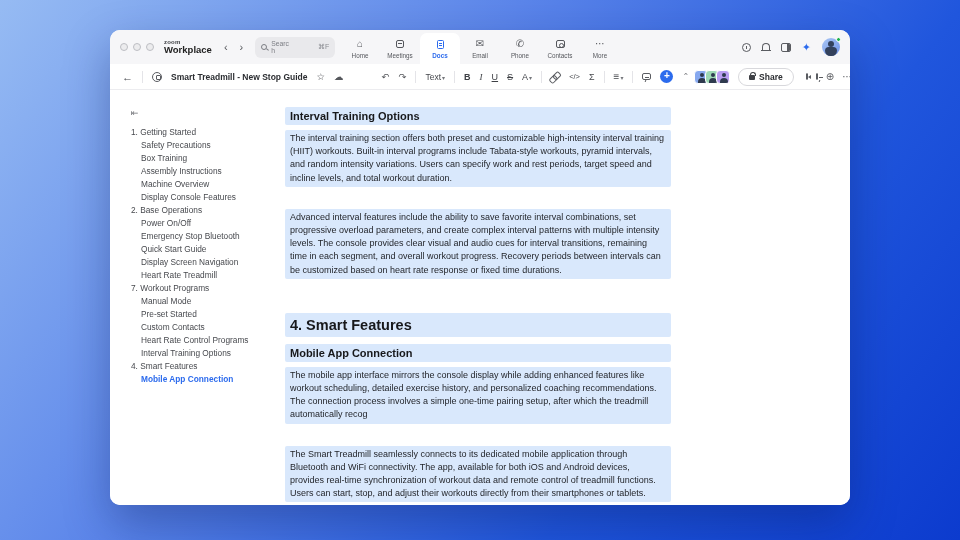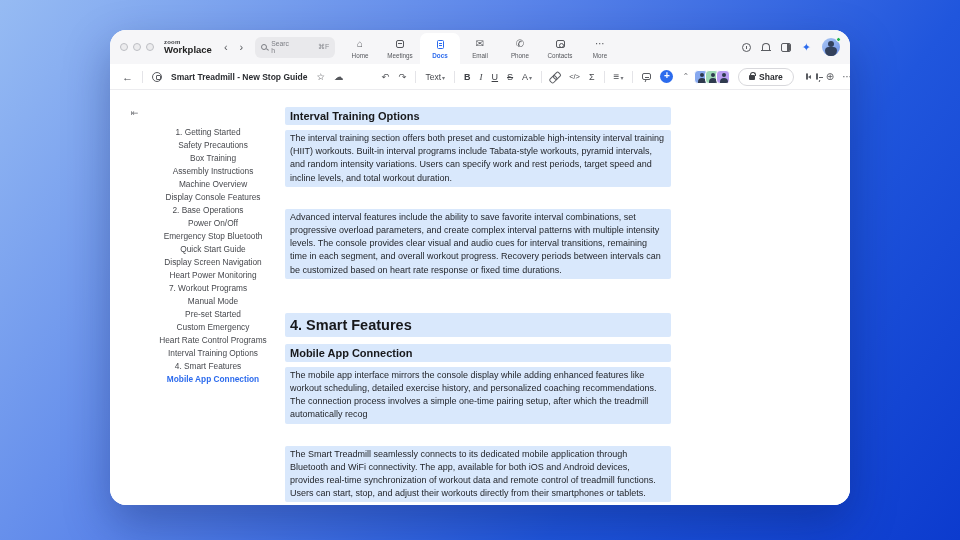--- a/index.html
+++ b/index.html
@@ -4,21 +4,21 @@
 <style>
   * { margin:0; padding:0; box-sizing:border-box; }
   html,body { width:960px; height:540px; overflow:hidden; }
   body {
     font-family:"Liberation Sans","DejaVu Sans",sans-serif;
     background:linear-gradient(128deg,#96bbf3 0%,#5b85ea 38%,#2056dd 70%,#0c3bce 100%);
     position:relative; color:#25272b;
   }
   .window {
     position:absolute; left:110px; top:30px; width:740px; height:475px;
-    background:#fff; border-radius:16px; overflow:hidden;
+    background:#fff; border-radius:10px; overflow:hidden;
     box-shadow:0 18px 45px rgba(8,25,90,.35);
     display:flex; flex-direction:column;
   }
   
   .topbar {
     height:34px; background:#f6f6f8; flex:0 0 34px;
     display:flex; align-items:center; padding:0 10px; position:relative;
   }
   .lights { display:flex; gap:5px; margin-right:10px; }
   .light { width:8px; height:8px; border-radius:50%; border:1px solid #bdbec3; background:#ececee; }
@@ -99,21 +99,21 @@
     padding:3px 10px; font-size:8.5px; font-weight:700; color:#2b2d31; background:#fff;
   }
   .i-lock { width:6px; height:5px; background:#3e4045; border-radius:1px; position:relative; margin-top:2px; }
   .i-lock::before { content:""; position:absolute; left:1px; top:-3px; width:4px; height:3px; border:1px solid #3e4045; border-bottom:none; border-radius:3px 3px 0 0; }
   .i-cam { width:10px; height:7px; border:1px solid #5a5c61; border-radius:2px; position:relative; }
   .i-cam::after { content:""; position:absolute; right:-4px; top:1px; border-top:2px solid transparent; border-bottom:2px solid transparent; border-right:3px solid #5a5c61; }
   
   .content { flex:1; display:flex; background:#fff; overflow:hidden; }
   .toc { width:175px; flex:0 0 175px; padding:12px 0 0 21px; }
   .toc-collapse { font-size:9px; color:#6e7075; margin-bottom:8px; display:inline-block; }
-  .toc-item { font-size:8.3px; color:#47494e; line-height:13px; white-space:nowrap; cursor:default;text-align:center; }
+  .toc-item { font-size:8.3px; color:#47494e; line-height:13px; white-space:nowrap; cursor:default; }
   .toc-item.l2 { padding-left:10px; }
   .toc-item.active { color:#2c6bed; font-weight:700; }
   .main { width:386px; flex:0 0 386px; padding-top:17px; }
   .hl { background:#d9e8fc; border-radius:2px; padding:2px 5px; }
   .h1blk { font-size:14.5px; font-weight:700; color:#17181b; padding:4px 5px; margin-bottom:7px; }
   .h2blk { font-size:11px; font-weight:700; color:#17181b; padding:3px 5px; margin-bottom:5px; }
   .pblk { font-size:9px; color:#1f2126; line-height:13.2px; margin-bottom:22px; }
   .gap12 { height:12px; }
   
   .aibox {
@@ -256,25 +256,25 @@
       <div class="toc-item l2">Safety Precautions</div>
       <div class="toc-item l2">Box Training</div>
       <div class="toc-item l2">Assembly Instructions</div>
       <div class="toc-item l2">Machine Overview</div>
       <div class="toc-item l2">Display Console Features</div>
       <div class="toc-item l1">2. Base Operations</div>
       <div class="toc-item l2">Power On/Off</div>
       <div class="toc-item l2">Emergency Stop Bluetooth</div>
       <div class="toc-item l2">Quick Start Guide</div>
       <div class="toc-item l2">Display Screen Navigation</div>
-      <div class="toc-item l2">Heart Power Monitoring</div>
+      <div class="toc-item l2">Heart Rate Treadmill</div>
       <div class="toc-item l1">7. Workout Programs</div>
       <div class="toc-item l2">Manual Mode</div>
       <div class="toc-item l2">Pre-set Started</div>
-      <div class="toc-item l2">Custom Emergency</div>
+      <div class="toc-item l2">Custom Contacts</div>
       <div class="toc-item l2">Heart Rate Control Programs</div>
       <div class="toc-item l2">Interval Training Options</div>
       <div class="toc-item l1">4. Smart Features</div>
       <div class="toc-item l2 active">Mobile App Connection</div>
     </div>
 
     <div class="main">
       <div class="h2blk hl">Interval Training Options</div>
       <div class="pblk hl">The interval training section offers both preset and customizable high-intensity interval training (HIIT) workouts. Built-in interval programs include Tabata-style workouts, pyramid intervals, and random intensity variations. Users can specify work and rest periods, target speed and incline levels, and total workout duration.</div>
       <div class="pblk hl">Advanced interval features include the ability to save favorite interval combinations, set progressive overload parameters, and create complex interval patterns with multiple intensity levels. The console provides clear visual and audio cues for interval transitions, remaining time in each segment, and overall workout progress. Recovery periods between intervals can be customized based on heart rate response or fixed time durations.</div>

